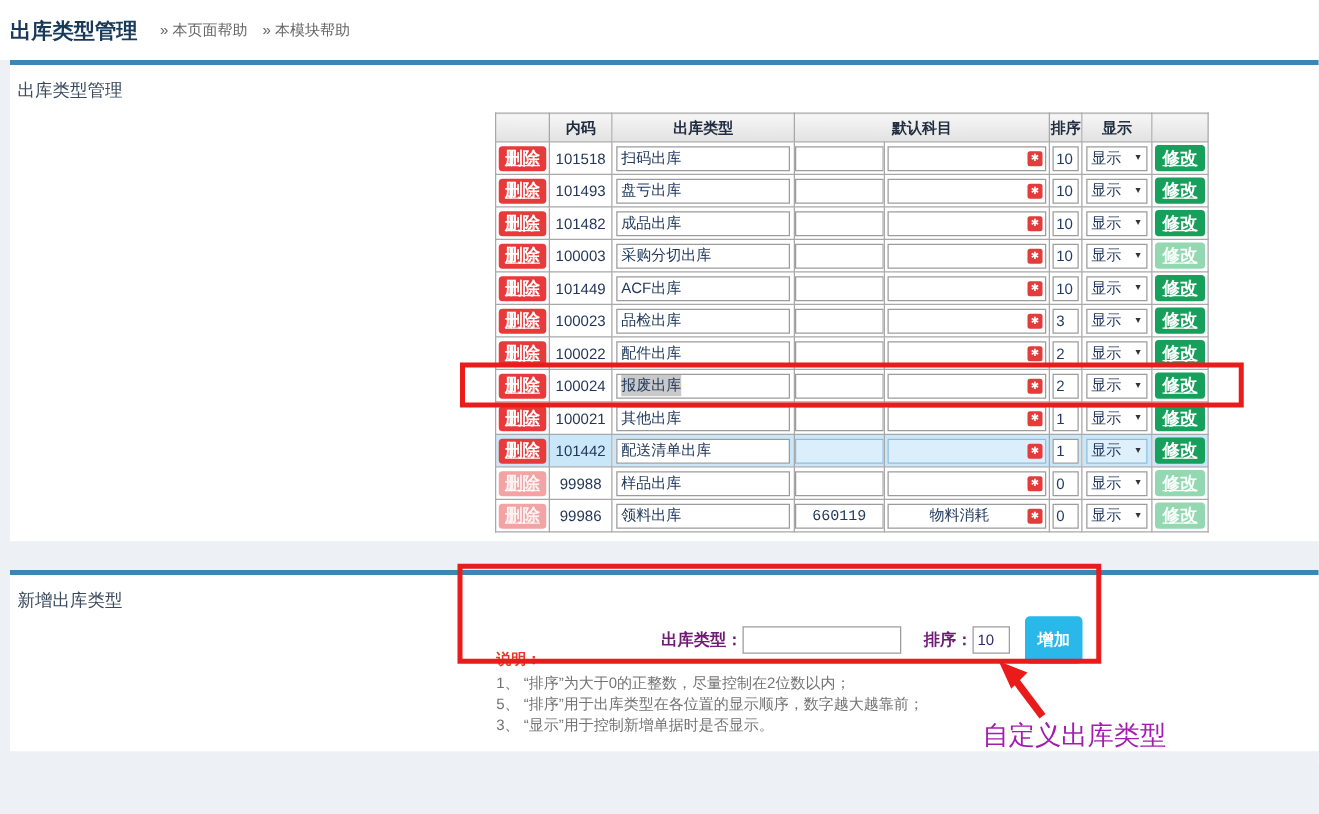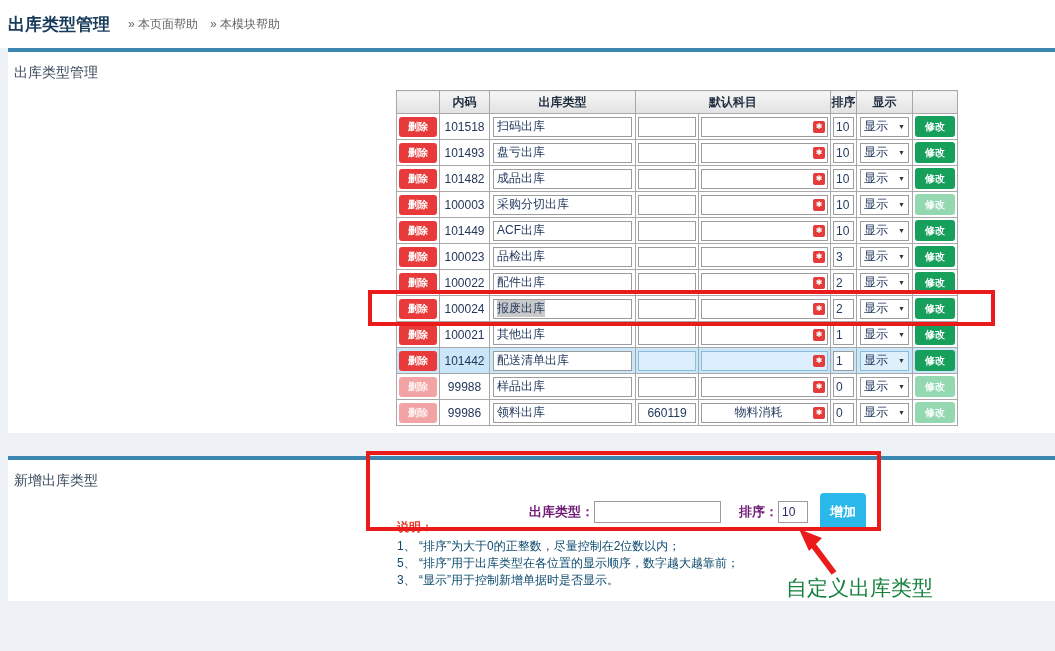--- a/index.html
+++ b/index.html
@@ -21,56 +21,56 @@
   .panel-label { position:absolute; left:6px; top:12px; font-size:14px; color:#3a4a5e; }
   
   table.types { position:absolute; left:388px; top:38px; border-collapse:collapse; table-layout:fixed; font-size:12px; }
   table.types th, table.types td { border:1px solid #a8a8a8; text-align:center; vertical-align:middle; padding:0; overflow:hidden; }
   table.types th { height:23px; background:linear-gradient(#f6f6f6,#e2e2e2); font-weight:bold; color:#202e40; }
   table.types td { height:26px; color:#24365a; background:#fff; }
   tr.selected td { background:#c9e7f9; }
   .input { display:inline-flex; align-items:center; background:#fff; border:1px solid #9c9c9c;
            height:20px; font-size:12px; color:#223a5e; vertical-align:middle; }
   .input.type { width:139px; padding-left:3px; text-align:left; }
-  .input.subj1 { width:58px; justify-content:center; }
+  .input.subj1 { width:71px; justify-content:center;font-family:Liberation Mono, monospace; }
   .input.subj2 { width:127px; padding:0 2px; }
   .input.subj2 .sval { flex:1; text-align:center; }
   .input.sort { width:21px; padding-left:2px; }
   tr.selected .input.subj1, tr.selected .input.subj2 { background:#dbeefb; border-color:#8fbcdc; }
   .clear-icon { width:12px; height:12px; background:#e43b3b; border-radius:2px; color:#fff;
                 font-size:8px; line-height:12px; text-align:center; flex:0 0 12px; cursor:pointer; }
   .select { display:inline-flex; align-items:center; justify-content:space-between; width:49px; height:20px;
             border:1px solid #9c9c9c; background:#fff; font-size:12px; color:#21365c; padding:0 3px; cursor:pointer; }
   tr.selected .select { background:#ddf0fc; border-color:#8fbcdc; }
   .caret { font-size:7px; color:#333; }
   .btn { display:inline-block; border:none; border-radius:3px; color:#fff; font-weight:bold;
-         font-size:10px; cursor:pointer; font-family:inherit; }
+         font-size:14px; cursor:pointer; font-family:inherit;text-decoration:underline; }
   .btn-del { width:38px; height:20px; background:#e83a3a; }
   .btn-mod { width:40px; height:21px; background:#16a05c; }
   .btn-del.faded { background:#f2a3a3; color:#ffffffd9; }
   .btn-mod.faded { background:#93d8b1; color:#fffffff0; }
   .hl { background:#c9c9c9;font-family:Liberation Serif, serif; }
   
   .add-form { position:absolute; left:511px; top:33px; display:flex; align-items:center; }
   .form-label { font-size:13px; font-weight:bold; color:#701a75;margin-left:10px; }
   .add-form input { border:1px solid #9c9c9c; height:22px; font-size:12px; color:#2c2a66;
                     padding-left:3px; font-family:inherit; }
   .inp-type { width:127px; margin-right:8px; }
   .inp-sort { width:30px; margin-right:10px; }
   .btn-add { background:#2ab7ea; border:none; border-radius:4px; color:#fff; font-weight:bold;
              font-size:13px; height:38px; padding:0 10px; margin-left:2px; cursor:pointer; font-family:Liberation Serif, serif; }
   .notes { position:absolute; left:389px; top:59px; font-size:12px; }
   .notes-title { color:#e63a28; font-weight:bold; margin-bottom:2px; }
-  .note-line { color:#0c4a6e; line-height:17px; }
+  .note-line { color:#737373; line-height:17px; }
   
   .anno-rect { position:absolute; border:4px solid #ea1b1b; z-index:50; pointer-events:none; }
   .rect-row  { left:368px; top:290px; width:627px; height:36px; }
   .rect-form { left:366px; top:451px; width:515px; height:80px; }
   .anno-arrow { position:absolute; left:796px; top:527px; z-index:51; pointer-events:none; }
-  .anno-callout { position:absolute; left:786px; top:574px; font-size:21px; color:#15803d; z-index:51; }
+  .anno-callout { position:absolute; left:786px; top:574px; font-size:21px; color:#a21caf; z-index:51; }
 </style>
 </head>
 <body>
 
 <div class="topbar">
   <span class="page-title">出库类型管理</span>
   <a class="help-link">» 本页面帮助</a>
   <a class="help-link">» 本模块帮助</a>
 </div>
 

